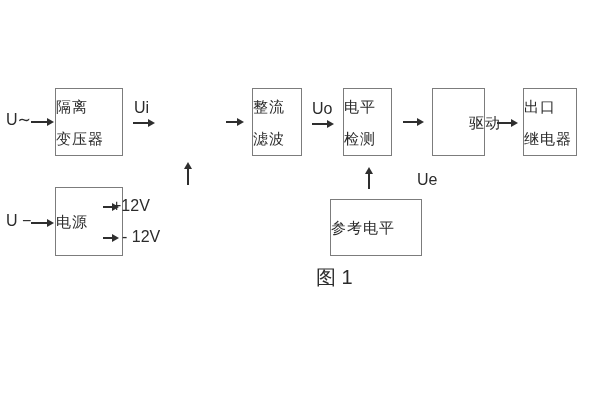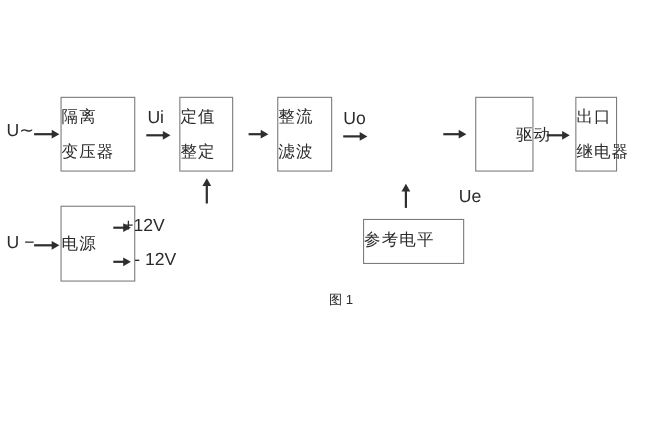--- a/index.html
+++ b/index.html
@@ -20,22 +20,22 @@
     border:1.5px solid var(--border-c);background:var(--bg-c);
     display:flex;flex-direction:column;align-items:flex-start;justify-content:center;
     gap:17px;font-size:15px;
   }
   .block span{line-height:1;letter-spacing:1px;white-space:nowrap;}
   .lbl{
     position:absolute;font-size:16px;line-height:1.05;
     color:var(--text-c);white-space:pre;
   }
   .caption{
-    position:absolute;left:299px;top:264px;
-    font-size:12px;color:var(--text-c);white-space:pre;
+    position:absolute;left:316px;top:264px;
+    font-size:20px;color:var(--text-c);white-space:pre;
   }
   .arrow{position:absolute;}
   .arrow i{position:absolute;display:block;}
   .sh{left:0;right:5px;top:3.25px;height:1.5px;background:var(--arrow-c);}
   .hr{right:0;top:0;width:0;height:0;
       border-top:4px solid transparent;border-bottom:4px solid transparent;
       border-left:7px solid var(--arrow-c);}
   .sv{left:3.25px;top:5px;bottom:0;width:1.5px;background:var(--arrow-c);}
   .hu{left:0;top:0;width:0;height:0;
       border-left:4px solid transparent;border-right:4px solid transparent;
@@ -43,39 +43,39 @@
 </style>
 </head>
 <body>
 
 <div id="canvas" class="canvas">
   <div class="caption">图 1</div>
 <div class="block" style="left: 55px; top: 88px; width: 68px; height: 68px;">
       <span>隔离</span>
       <span>变压器</span>
     </div>
-    <div class="block" style="left: 163px; top: 88px; width: 49px; height: 68px;">
-      <span>定值</span>
-      <span>整定</span>
-    </div>
     <div class="block" style="left: 252px; top: 88px; width: 50px; height: 68px;">
       <span>整流</span>
       <span>滤波</span>
     </div>
+    <div class="block" style="left: 343px; top: 88px; width: 49px; height: 68px;">
+      <span>电平</span>
+      <span>检测</span>
+    </div>
     <div class="block" style="left: 432px; top: 88px; width: 53px; height: 68px; padding-left: 36px;">
       <span>驱动</span>
     </div>
-    <div class="block" style="left: 523px; top: 88px; width: 38px; height: 68px;">
+    <div class="block" style="left: 523px; top: 88px; width: 54px; height: 68px;">
       <span>出口</span>
       <span>继电器</span>
     </div>
     <div class="block" style="left: 55px; top: 187px; width: 68px; height: 69px;">
       <span>电源</span>
     </div>
-    <div class="block" style="left: 330px; top: 199px; width: 92px; height: 41px; font-family: Liberation Mono, monospace;">
+    <div class="block" style="left: 330px; top: 199px; width: 92px; height: 57px;">
       <span>参考电平</span>
     </div>
     <div class="lbl" style="left: 6px; top: 112px;">U∼</div>
     <div class="lbl" style="left: 134px; top: 100px;">Ui</div>
     <div class="lbl" style="left: 312px; top: 101px;">Uo</div>
     <div class="lbl" style="left: 6px; top: 213px;">U −</div>
     <div class="lbl" style="left: 112px; top: 198px;">+12V</div>
     <div class="lbl" style="left: 122px; top: 229px;">- 12V</div>
     <div class="lbl" style="left: 377px; top: 172px; margin-left: 40px;">Ue</div>
     <div class="arrow" style="left: 31px; top: 118px; width: 23px; height: 8px;">

